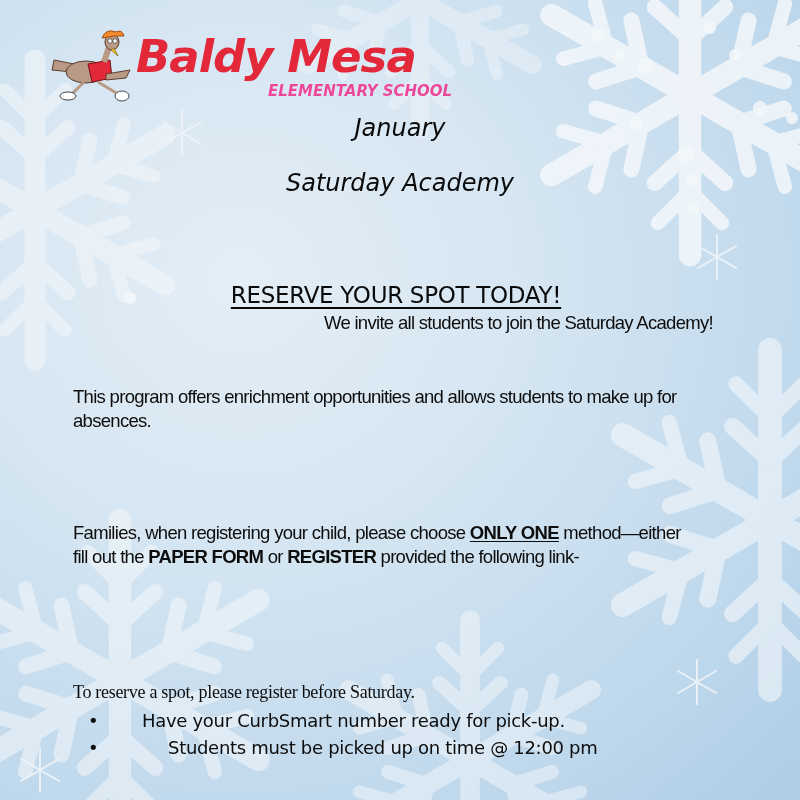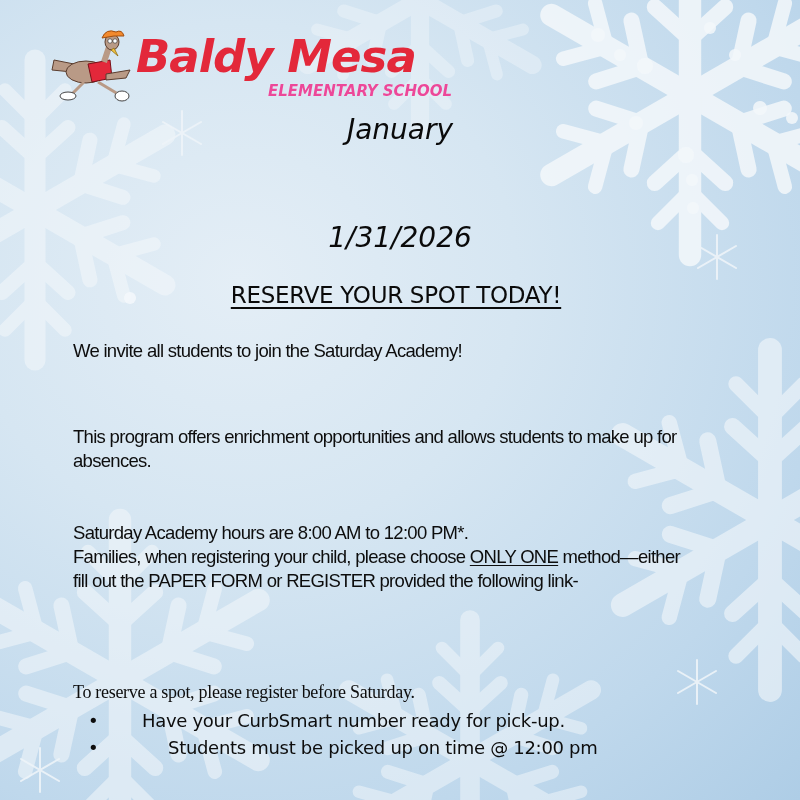--- a/index.html
+++ b/index.html
@@ -21,43 +21,43 @@
     .logo-sub {
       position: absolute; left: 220px; top: 56px;
       font-family: "DejaVu Sans", sans-serif; font-weight: bold; font-style: italic;
       font-size: 15px; letter-spacing: 0px; color: #ec4899; line-height: 1;
       text-shadow: 0 0 1px rgba(255,255,255,0.6);
     }
 
     .headline {
       position: absolute; left: 0; width: 800px; text-align: center;
       font-family: "DejaVu Sans", sans-serif; font-style: italic; font-weight: normal;
-      font-size: 28px; color: #0a0a0a; line-height: 1;
+      font-size: 24px; color: #0a0a0a; line-height: 1;
     }
     .h1 { top: 116px; }
     .h2 { top: 171px; }
     .h3 { top: 224px; }
 
     .reserve {
       position: absolute; left: 0; width: 792px; text-align: center; top: 282px;
       font-family: "DejaVu Sans", sans-serif; font-size: 23px; color: #0a0a0a;
       text-decoration: underline; text-underline-offset: 4px; text-decoration-thickness: 2px;
       letter-spacing: -0.3px;
     }
 
     .body-text {
       position: absolute; left: 73px; width: 640px;
       font-family: "Liberation Sans", sans-serif; font-size: 18.5px; color: #0d0d0d;
       letter-spacing: -0.7px; line-height: 24px;
     }
-    .p1 { top: 339px; }
+    .p1 { top: 311px; text-align: right; }
     .p2 { top: 385px; }
     .p3 { top: 465px; }
     .p4 { top: 521px; }
-    .b { font-weight: normal; }
+    .b { font-weight: bold; }
     .u { text-decoration: underline; text-underline-offset: 2px; }
 
     .reg {
       position: absolute; left: 73px; top: 682px;
       font-family: Liberation Serif, serif; font-size: 18px; color: #0d0d0d; letter-spacing: -0.3px;
     }
     .bullet-row { position: absolute; left: 88px; font-family: "DejaVu Sans", sans-serif; font-size: 18px; color: #0d0d0d; letter-spacing: -0.3px; }
     .bullet-row .dot { position: absolute; left: 0; top: 0; }
     .br1 { top: 710px; }
     .br1 .txt { position: absolute; left: 54px; white-space: nowrap; text-align: center; }
@@ -166,28 +166,27 @@
       <line x1="36" y1="52" x2="24" y2="64" stroke="#b99a86" stroke-width="3"></line>
       <line x1="50" y1="52" x2="70" y2="64" stroke="#b99a86" stroke-width="3"></line>
       <ellipse cx="20" cy="66" rx="8" ry="4" fill="#fff" stroke="#444" stroke-width="1"></ellipse>
       <ellipse cx="74" cy="66" rx="7" ry="5" fill="#fff" stroke="#444" stroke-width="1"></ellipse>
     </svg>
     <div class="logo-title">Baldy Mesa</div>
     <div class="logo-sub">ELEMENTARY SCHOOL</div>
   </div>
 
   <div class="headline h1">January</div>
-  <div class="headline h3">1/31/2026</div>
+  <div class="headline h2">Saturday Academy</div>
 
   <div class="reserve">RESERVE YOUR SPOT TODAY!</div>
 
   <div class="body-text p1">We invite all students to join the Saturday Academy!</div>
-  <div class="body-text p2" style="width:630px;margin-top:40px;">This program offers enrichment opportunities and allows students to make up for absences.</div>
+  <div class="body-text p2" style="width:630px;">This program offers enrichment opportunities and allows students to make up for absences.</div>
   <div class="body-text p4">
-    <div>Saturday Academy hours are 8:00 AM to 12:00 PM*.</div>
     <div style="width:610px;">
       <span>Families, when registering your child, please choose </span><span class="b u">ONLY ONE</span>
       <span>method—either fill out the </span><span class="b">PAPER FORM</span><span> or </span><span class="b">REGISTER</span><span> provided the following link-</span>
     </div>
   </div>
 
   <div class="reg">To reserve a spot, please register before Saturday.</div>
 
   <div class="bullet-row br1">
     <span class="dot">•</span>

